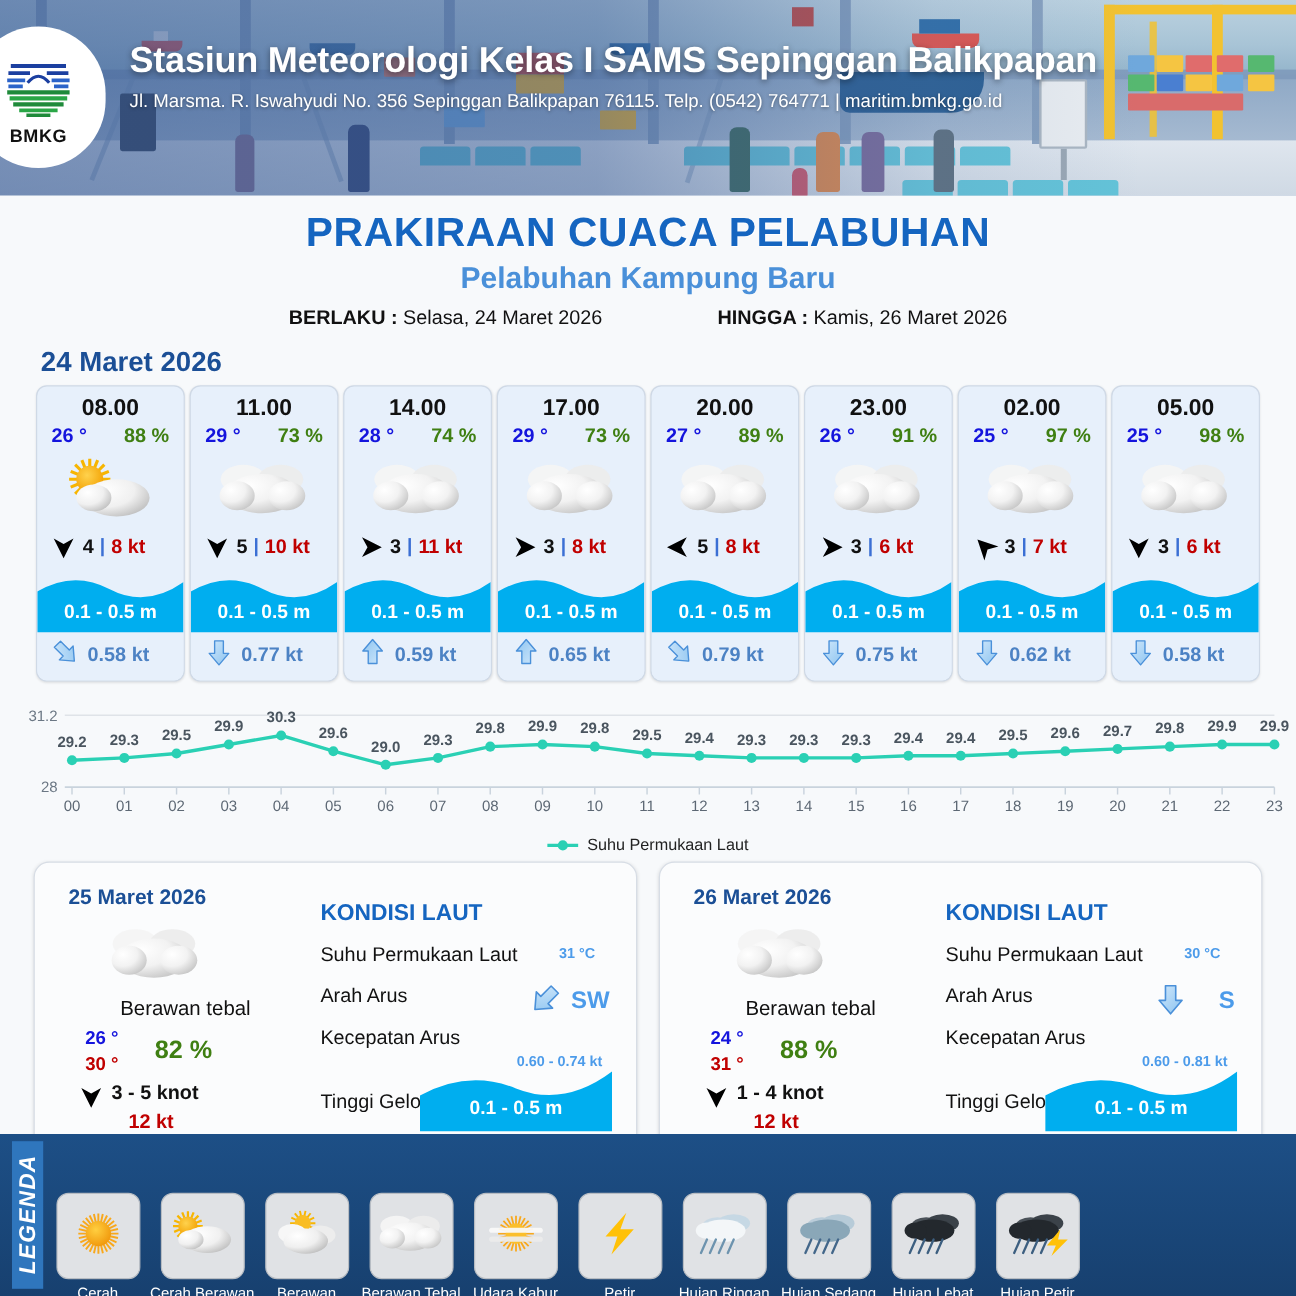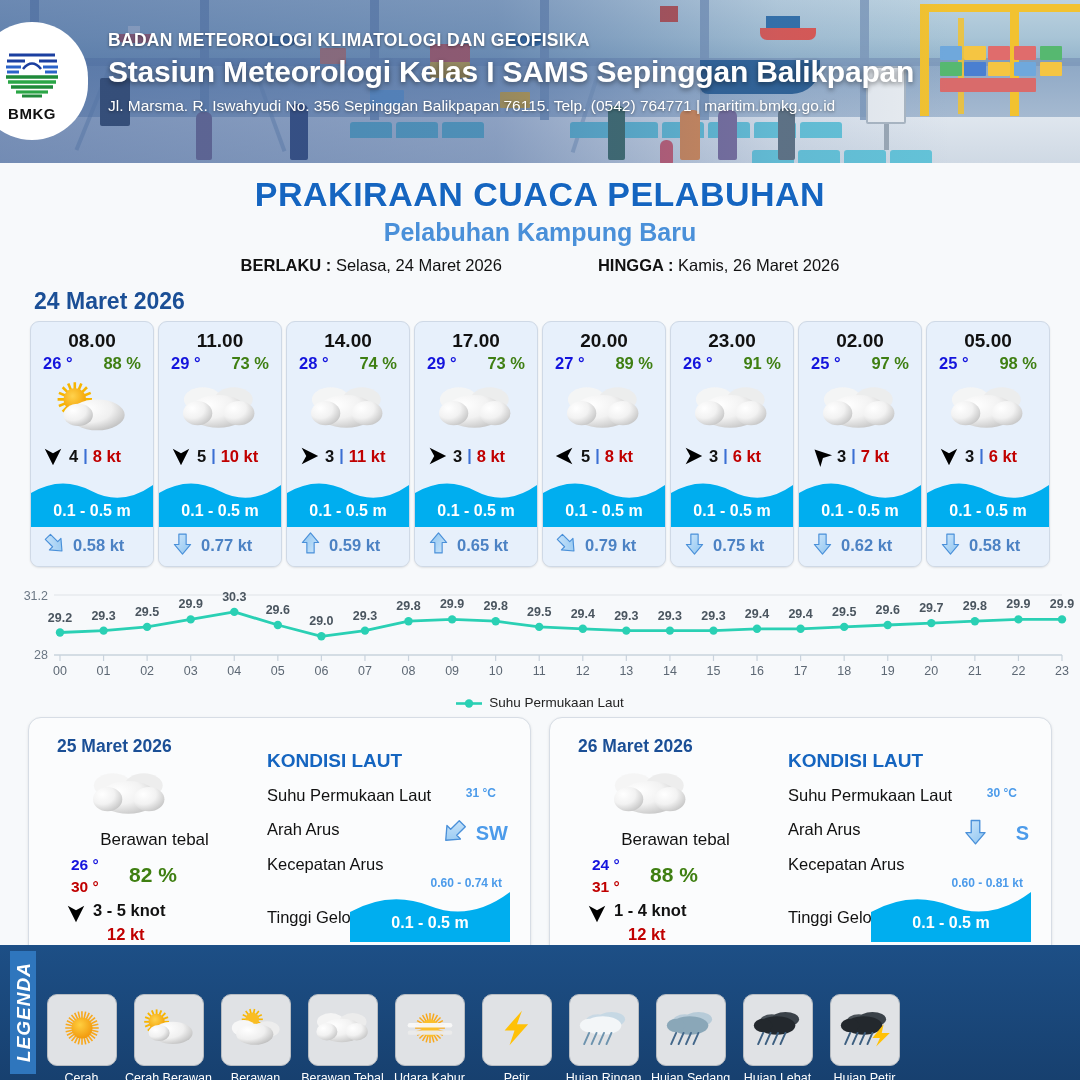--- a/index.html
+++ b/index.html
@@ -216,21 +216,20 @@
           <path d="M10 46 H52" stroke="#1f8a3a" stroke-width="3.4"></path>
           <path d="M15 51 H47" stroke="#2aa646" stroke-width="3.2"></path>
           <path d="M21 55 H41" stroke="#1f8a3a" stroke-width="3"></path>
         </g>
       </svg>
     </div>
     <div class="logo-text">BMKG</div>
   </div>
 
   <div class="hdr-text">
-    <div class="hdr-line1">BADAN METEOROLOGI KLIMATOLOGI DAN GEOFISIKA</div>
     <div class="hdr-line2">Stasiun Meteorologi Kelas I SAMS Sepinggan Balikpapan</div>
     <div class="hdr-line3">Jl. Marsma. R. Iswahyudi No. 356 Sepinggan Balikpapan 76115. Telp. (0542) 764771 | maritim.bmkg.go.id</div>
   </div>
 </div>
 
 <div class="title-wrap">
   <div class="title-main">PRAKIRAAN CUACA PELABUHAN</div>
   <div class="title-sub">Pelabuhan Kampung Baru</div>
   <div class="title-dates">
     <div>

